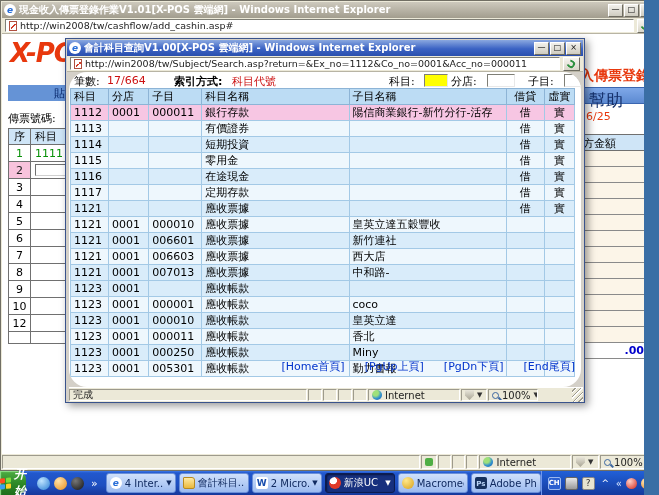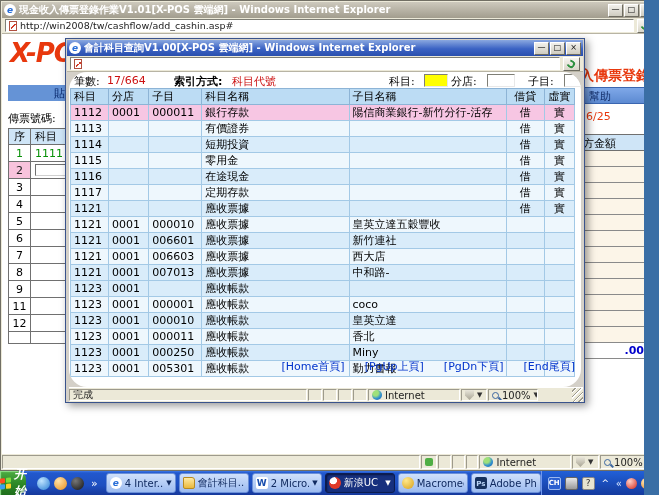--- a/index.html
+++ b/index.html
@@ -45,21 +45,21 @@
   .left-table tr.hdr td { background:#cfe5f7; height:15px; color:#000; }
   .left-table td.seq { width:22px; }
   .left-table td.val { width:70px; text-align:left; padding-left:4px; }
   .left-table tr.row-filled td { color:#089108; }
   .left-table .cell-input { display:none; width:42px; height:12px; border:1px solid; border-color:#707070 #d0d0d0 #d0d0d0 #707070; font-size:10px; }
   .left-table tr.row-input td.seq { background:#f8c3dc; color:#222; }
   .left-table tr.row-input .cell-input { display:inline-block; }
   .left-table tr.blank td { height:12px; }
 
   .heading-partial { position:absolute; left:578px; top:33px; color:#e8380d; font-weight:bold; font-size:14px; white-space:nowrap; }
-  .help-btn { position:absolute; left:518px; top:53px; width:131px; height:17px; background:linear-gradient(#7fa8e8,#5c8ad2); border:1px solid #3a66b0; color:#15306b; font-size:11px; padding:1px 0 0 68px; text-align:left; }
+  .help-btn { position:absolute; left:518px; top:53px; width:131px; height:17px; background:linear-gradient(#7fa8e8,#5c8ad2); border:1px solid #3a66b0; color:#15306b; font-size:17px; padding:1px 0 0 68px; text-align:left; }
   .date-partial { position:absolute; left:584px; top:76px; color:#e8380d; font-size:11px; }
   .amount-col { position:absolute; left:538px; top:100px; width:108px; }
   .amount-col .ahdr { height:17px; background:#cfe5f7; border:1px solid #707070; text-align:center; font-size:11px; padding-top:1px; }
   .amount-col .acell { height:16px; background:#fcf5e8; border:1px solid #8a8a8a; border-top:none; }
   .amount-col .atotal { height:16px; border:1px solid #8a8a8a; border-top:none; background:#fff; color:#0000cc; font-weight:bold; text-align:right; padding:1px 3px 0 0; font-size:11px; }
 
   
   .popup-window { position:absolute; left:65px; top:38px; width:520px; height:365px; background:#d4d0c8; border:1px solid #39538c; box-shadow:3px 3px 8px rgba(0,0,0,.4); z-index:10; }
   .p-title { left:1px; top:1px; width:516px; background:linear-gradient(180deg,#8aa8e0 0%,#3b63c4 55%,#2a4fae 100%); }
   .p-address { left:1px; top:17px; width:516px; }
@@ -198,25 +198,25 @@
             <tr>
               <td class="seq">8</td>
               <td class="val"><span></span></td>
             </tr>
 
             <tr>
               <td class="seq">9</td>
               <td class="val"><span></span></td>
             </tr>
 
-
-            <tr>
-              <td class="seq">11</td>
-              <td class="val"><span></span></td>
-            </tr>
+            <tr>
+              <td class="seq">10</td>
+              <td class="val"><span></span></td>
+            </tr>
+
 
             <tr>
               <td class="seq">12</td>
               <td class="val"><span></span></td>
             </tr>
           <tr class="blank">
               <td class="seq"></td>
               <td class="val"></td>
             </tr>
         </tbody>
@@ -277,20 +277,21 @@
       <span class="ttl">會計科目查詢V1.00[X-POS 雲端網] - Windows Internet Explorer</span>
       <span class="tbtns">
         <span class="tbtn">—</span>
         <span class="tbtn">□</span>
         <span class="tbtn">×</span>
       </span>
     </div>
     <div class="addressbar p-address">
       <div class="urlfield">
         <span class="page-icon"></span>
+        <span class="urltext">http://win2008/tw/Subject/Search.asp?return=&amp;Ex_no=1112&amp;Co_no=0001&amp;Acc_no=000011</span>
       </div>
       <span class="refreshbtn">
           <span class="refresh-glyph"></span>
         </span>
     </div>
 
     <div class="p-content">
       <div class="querybar">
         <span style="left:5px;">筆數:</span>
         <span style="left:38px;" class="q-red">17/664</span>

